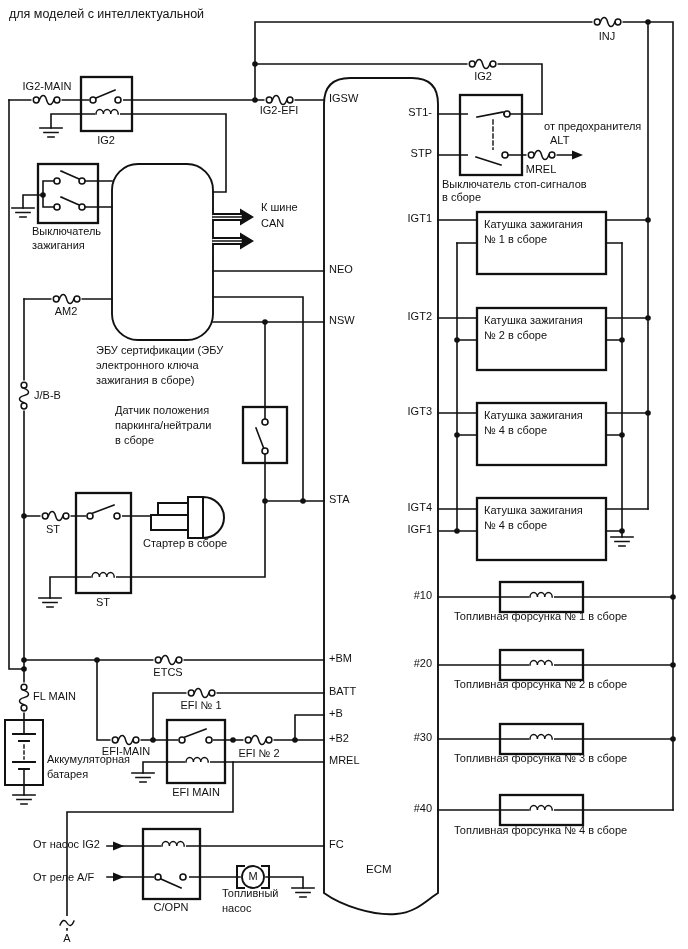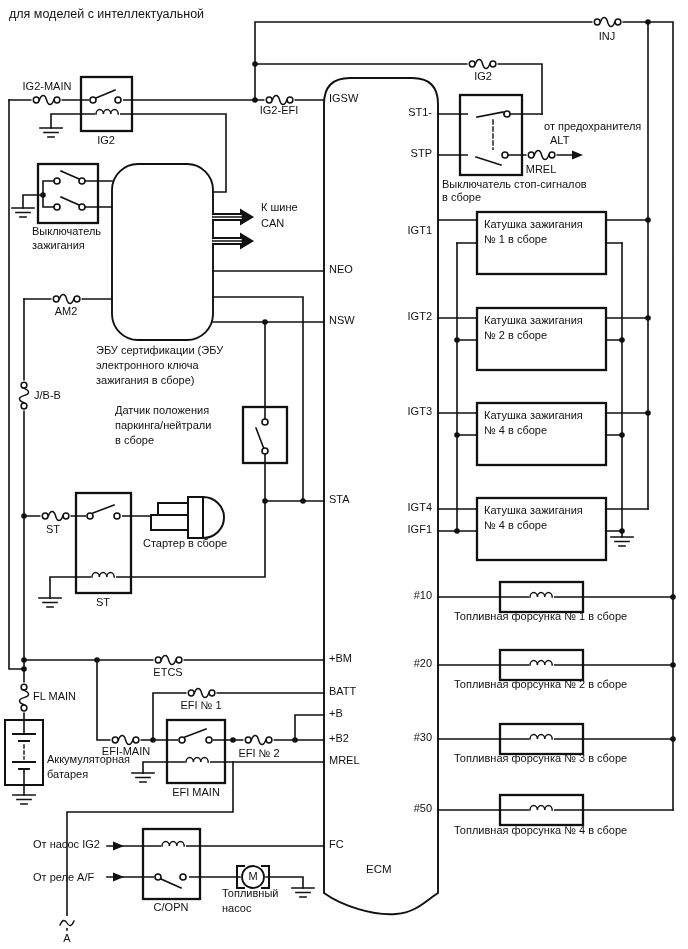--- a/index.html
+++ b/index.html
@@ -295,29 +295,29 @@
 <div class="lbl" style="left:329px;top:652px">+BM</div>
 <div class="lbl" style="left:329px;top:685px">BATT</div>
 <div class="lbl" style="left:329px;top:707px">+B</div>
 <div class="lbl" style="left:329px;top:732px">+B2</div>
 <div class="lbl" style="left:329px;top:754px">MREL</div>
 <div class="lbl" style="left:329px;top:838px">FC</div>
 <div class="lbl" style="left:366px;top:863px;font-size:11.5px">ECM</div>
 
 <div class="lbl r" style="left:386px;top:106px">ST1-</div>
 <div class="lbl r" style="left:386px;top:147px">STP</div>
-<div class="lbl r" style="left:386px;top:224px">IGT1</div>
+<div class="lbl r" style="left:386px;top:212px">IGT1</div>
 <div class="lbl r" style="left:386px;top:310px">IGT2</div>
 <div class="lbl r" style="left:386px;top:405px">IGT3</div>
 <div class="lbl r" style="left:386px;top:501px">IGT4</div>
 <div class="lbl r" style="left:386px;top:523px">IGF1</div>
 <div class="lbl r" style="left:386px;top:589px">#10</div>
 <div class="lbl r" style="left:386px;top:657px">#20</div>
 <div class="lbl r" style="left:386px;top:731px">#30</div>
-<div class="lbl r" style="left:386px;top:802px">#50</div>
+<div class="lbl r" style="left:386px;top:802px">#40</div>
 
 <div class="lbl" style="left:484px;top:218px">Катушка зажигания</div>
 <div class="lbl" style="left:484px;top:233px">№ 1 в сборе</div>
 <div class="lbl" style="left:484px;top:314px">Катушка зажигания</div>
 <div class="lbl" style="left:484px;top:329px">№ 2 в сборе</div>
 <div class="lbl" style="left:484px;top:409px">Катушка зажигания</div>
 <div class="lbl" style="left:484px;top:424px">№ 4 в сборе</div>
 <div class="lbl" style="left:484px;top:504px">Катушка зажигания</div>
 <div class="lbl" style="left:484px;top:519px">№ 4 в сборе</div>
 

